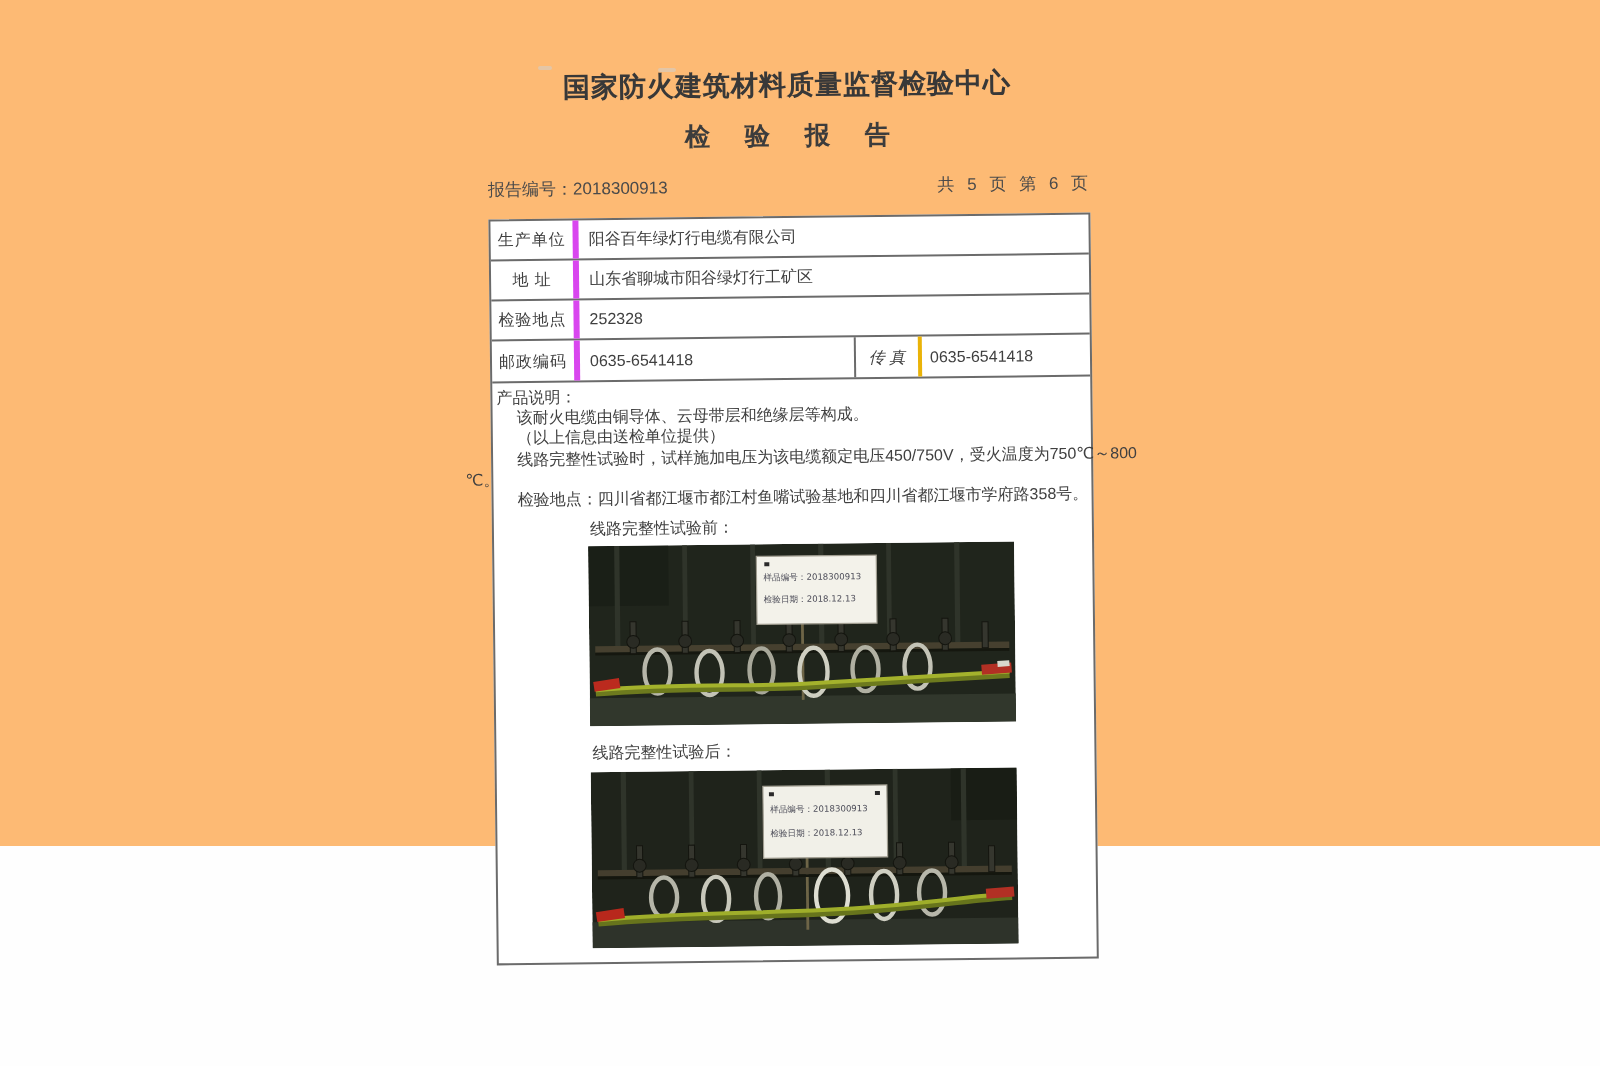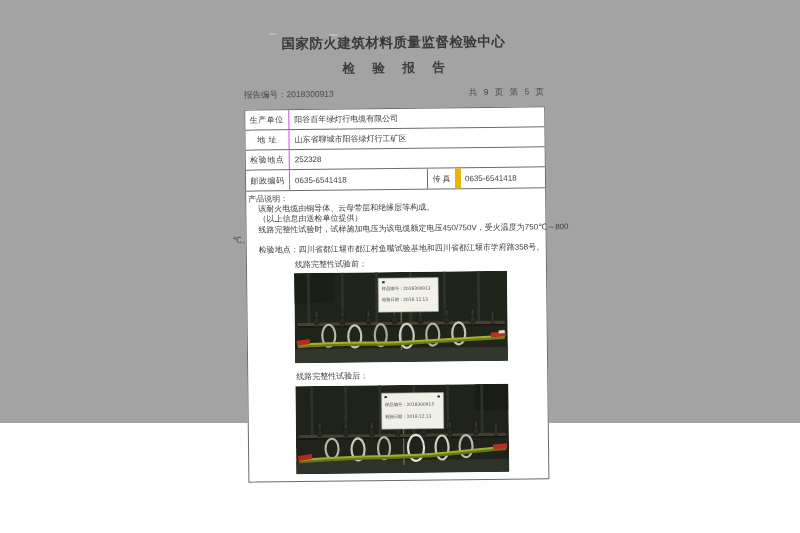--- a/index.html
+++ b/index.html
@@ -3,21 +3,21 @@
 <meta charset="utf-8">
 <style>
   * { margin: 0; padding: 0; box-sizing: border-box; }
   html, body {
     width: 800px; height: 533px;
     background: #fefefe;
     font-family: "Liberation Sans", "DejaVu Sans", sans-serif;
     color: #3a3a3a;
     overflow: hidden;
   }
-  .canvas { position: relative; width: 800px; height: 423px; background:#a3a3a3; }
+  .canvas { position: relative; width: 800px; height: 423px; background:#fdba74; }
 
   .artifact {
     position: absolute; background: #cfcfcf; border-radius: 2px; opacity:.55;
   }
   .artifact.a1 { left: 269px; top: 33px; width: 7px; height: 2px; }
   .artifact.a2 { left: 329px; top: 34px; width: 9px; height: 2px; }
 
   .doc {
     position: absolute; left: 228px; top: 28px; width: 336px; height: 480px;
     transform: rotate(-0.65deg);
@@ -42,26 +42,26 @@
   .meta-row .pages { letter-spacing: 2px; }
 
   .info-table {
     position: absolute; top: 80px; left: 18px; width: 301px;
     border: 1px solid #6b6b6b; background: #fff;
   }
   .t-row { display: flex; height: 20px; border-bottom: 1px solid #6b6b6b; }
   .t-row.last { height: 21px; }
   .cell { font-size: 8px; color: #404040; display: flex; align-items: center; }
   .cell.lbl {
-    width: 44px; border-right: 1px solid #d946ef;
+    width: 44px; border-right: 3px solid #d946ef;
     justify-content: center; letter-spacing: 0.5px; flex: none;
   }
   .cell.val { flex: 1; padding-left: 5px; }
   .cell.val1 { width: 138px; flex: none; padding-left: 5px; border-right: 1px solid #6b6b6b; }
-  .cell.lbl2 { width: 33px; flex: none; justify-content: center; border-right: 6px solid #eab308; }
+  .cell.lbl2 { width: 33px; flex: none; justify-content: center; border-right: 2px solid #eab308; font-style: italic; }
   .cell.val2 { flex: 1; padding-left: 4px; }
 
   .product-cell { position: relative; height: 287px; font-size: 8px; line-height: 10.2px; color: #404040; overflow: visible; }
   .p-head { margin: 3px 0 0 2px; }
   .p-line.indent { margin-left: 12px; }
   .p-line.nowrap { white-space: nowrap; overflow: visible; }
   .p-line.outdent { margin-left: -14px; }
   .photo-label { margin: 5px 0 3px 48px; }
   .photo-label.second { margin-top: 9px; }
   svg.photo { display: block; margin-left: 47px; }
@@ -75,21 +75,21 @@
   <div class="artifact a1"></div>
   <div class="artifact a2"></div>
 
   <div class="doc">
 
     <div class="org-title">国家防火建筑材料质量监督检验中心</div>
     <div class="report-title">检 验 报 告</div>
 
     <div class="meta-row">
       <span class="repno">报告编号：2018300913</span>
-      <span class="pages">共 9 页 第 5 页</span>
+      <span class="pages">共 5 页 第 6 页</span>
     </div>
 
     <div class="info-table">
 
       <div class="t-row">
         <div class="cell lbl">生产单位</div>
         <div class="cell val">阳谷百年绿灯行电缆有限公司</div>
       </div>
 
       <div class="t-row">

